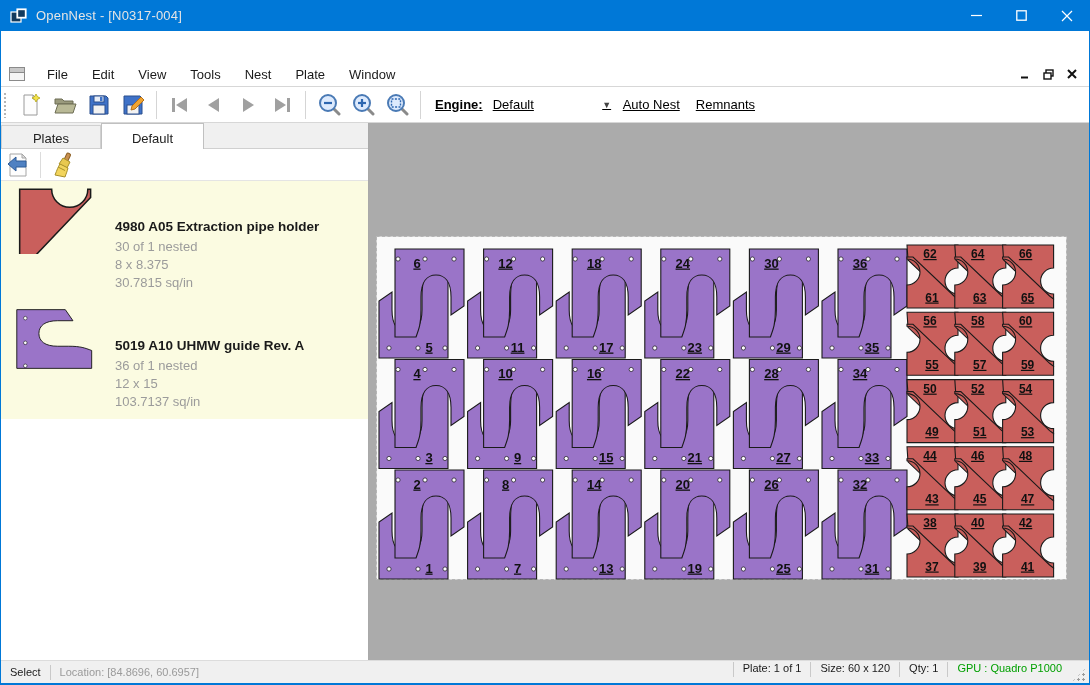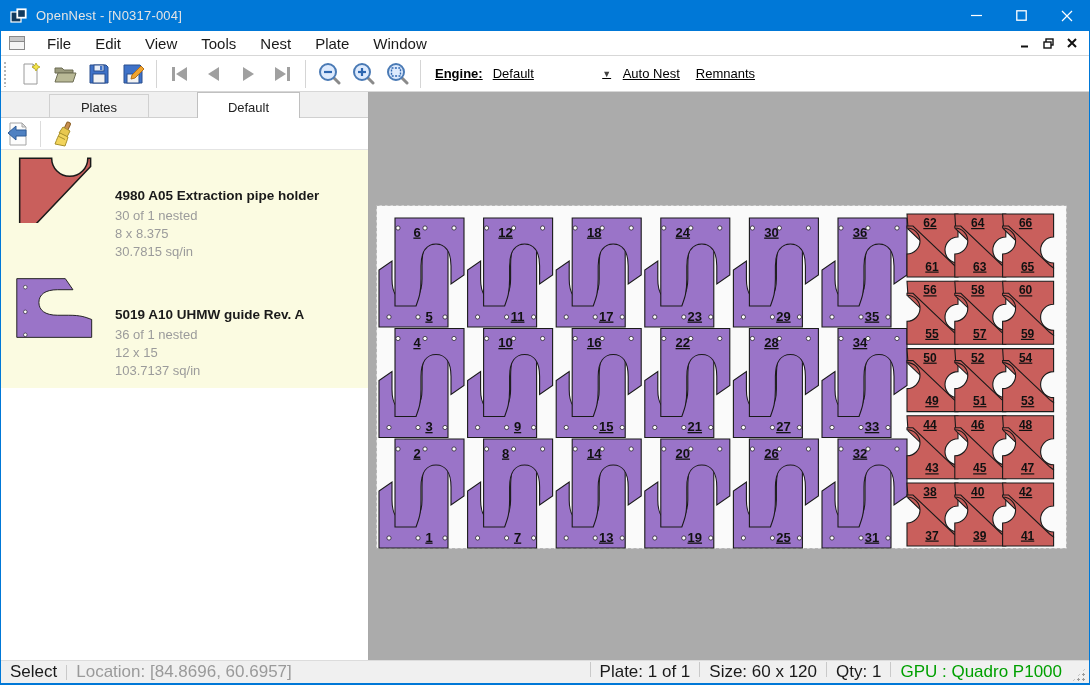--- a/index.html
+++ b/index.html
@@ -9,22 +9,22 @@
             border-left:1px solid #0078d7; border-right:1px solid #0078d7; border-bottom:2px solid #0078d7; }
 
   
   .titlebar { height:31px; background:#0078d7; display:flex; align-items:center; color:#e5e5e5; flex:0 0 auto; }
   .titlebar .appicon { width:18px; height:16px; margin:0 8px 0 9px; }
   .titlebar .title { font-size:13px; letter-spacing:.2px; }
   .caption-btns { margin-left:auto; display:flex; height:31px; }
   .cap-btn { width:45px; height:31px; display:flex; align-items:center; justify-content:center; }
 
   
-  .menubar { height:25px; background:#fff; display:flex; align-items:center; font-size:15px; color:#1a1a1a;
-             border-bottom:1px solid #d7d7d7; flex:0 0 auto; }
+  .menubar { height:25px; background:#fff; display:flex; align-items:center; font-size:13px; color:#1a1a1a;
+             border-bottom:1px solid #d7d7d7; flex:0 0 auto;margin-top:31px; }
   .mdi-doc-icon { width:16px; height:14px; margin:0 10px 0 8px; border:1px solid #8a8a8a; background:#f5f5f5; position:relative; }
   .mdi-doc-icon::before { content:""; position:absolute; left:0; top:0; right:0; height:4px; background:#c8c8c8; border-bottom:1px solid #8a8a8a; }
   .menu-item { padding:4px 12px; }
   .mdi-btns { margin-left:auto; display:flex; align-items:center; gap:6px; padding-right:8px; }
   .mdi-btn { width:18px; height:16px; display:flex; align-items:center; justify-content:center; }
 
   
   .toolbar { height:36px; background:#fff; border-bottom:1px solid #d7d7d7; display:flex; align-items:center; flex:0 0 auto;text-decoration:underline; }
   .tb-grip { width:5px; height:26px; margin-left:2px; margin-right:6px;
              background-image:radial-gradient(#b5b5b5 1px, transparent 1.2px); background-size:4px 4px; }
@@ -35,21 +35,21 @@
   .engine-drop { width:16px; height:20px; display:flex; align-items:center; justify-content:center; color:#444; font-size:9px; }
   .tb-text-btn { font-size:13px; padding:6px 8px; border-radius:2px; }
 
   
   .main { flex:1 1 auto; display:flex; min-height:0; }
 
   
   .left-panel { width:368px; flex:0 0 auto; display:flex; flex-direction:column; border-right:1px solid #a9a9a9; background:#fff; }
   .tabs { display:flex; height:26px; background:#f0f0f0; flex:0 0 auto; border-bottom:1px solid #d0d0d0; }
   .tab { width:100px; text-align:center; font-size:13px; color:#222; padding-top:5px;
-         border:1px solid #d0d0d0; border-bottom:none; background:#f0f0f0; margin-top:2px;margin-left:48px; }
+         border:1px solid #d0d0d0; border-bottom:none; background:#f0f0f0; margin-top:2px; }
   .tab.active { background:#fff; width:103px; margin-top:0; padding-top:7px; border-color:#c0c0c0;
                 position:relative; z-index:2; margin-bottom:-1px; }
   .panel-toolbar { height:32px; display:flex; align-items:center; flex:0 0 auto; border-bottom:1px solid #e4e4e4; }
   .pt-btn { width:34px; height:28px; display:flex; align-items:center; justify-content:center; }
   .pt-sep { width:1px; height:26px; background:#dcdcdc; margin:0 5px; }
   .drawing-list { flex:1 1 auto; overflow:hidden; background:#fff; }
   .drawing-item { display:flex; background:#fbfbe1; padding:7px 6px 8px 14px; }
   .thumb-box { width:96px; flex:0 0 auto; display:flex; align-items:flex-start; }
   .item-text { padding-left:4px; padding-top:2px;margin-top:29px; }
   .item-title { font-size:13.5px; font-weight:bold; color:#1a1a1a; margin-bottom:4px; }
@@ -58,21 +58,21 @@
   
   .canvas { flex:1 1 auto; background:#ababab; position:relative; overflow:hidden; }
   .canvas svg { display:block; }
   .part-num { font-family:"Liberation Sans", sans-serif; font-weight:bold; font-size:13px; fill:#111;
               text-decoration:underline; }
   .part-num-red { font-family:"Liberation Sans", sans-serif; font-weight:bold; font-size:12px; fill:#111;
               text-decoration:underline; }
 
   
   .statusbar { height:23px; background:#f0f0f0; border-top:1px solid #dcdcdc; display:flex; align-items:center;
-               font-size:17px; color:#1a1a1a; flex:0 0 auto; }
+               font-size:11px; color:#1a1a1a; flex:0 0 auto; }
   .sb-sep { width:1px; height:15px; background:#c9c9c9; margin:0 9px; }
   .sb-mode { padding-left:9px; }
   .sb-loc { color:#9a9a9a; }
   .sb-right { margin-left:auto; display:flex; align-items:flex-start; }
   .sb-gpu { font-weight:normal; }
   .sb-grip { width:14px; height:14px; margin:6px 3px 0 10px;
              background-image:radial-gradient(#9a9a9a 1px, transparent 1.2px); background-size:5px 5px;
              background-position:bottom right; clip-path:polygon(100% 0,100% 100%,0 100%); }
 </style>
 </head>

